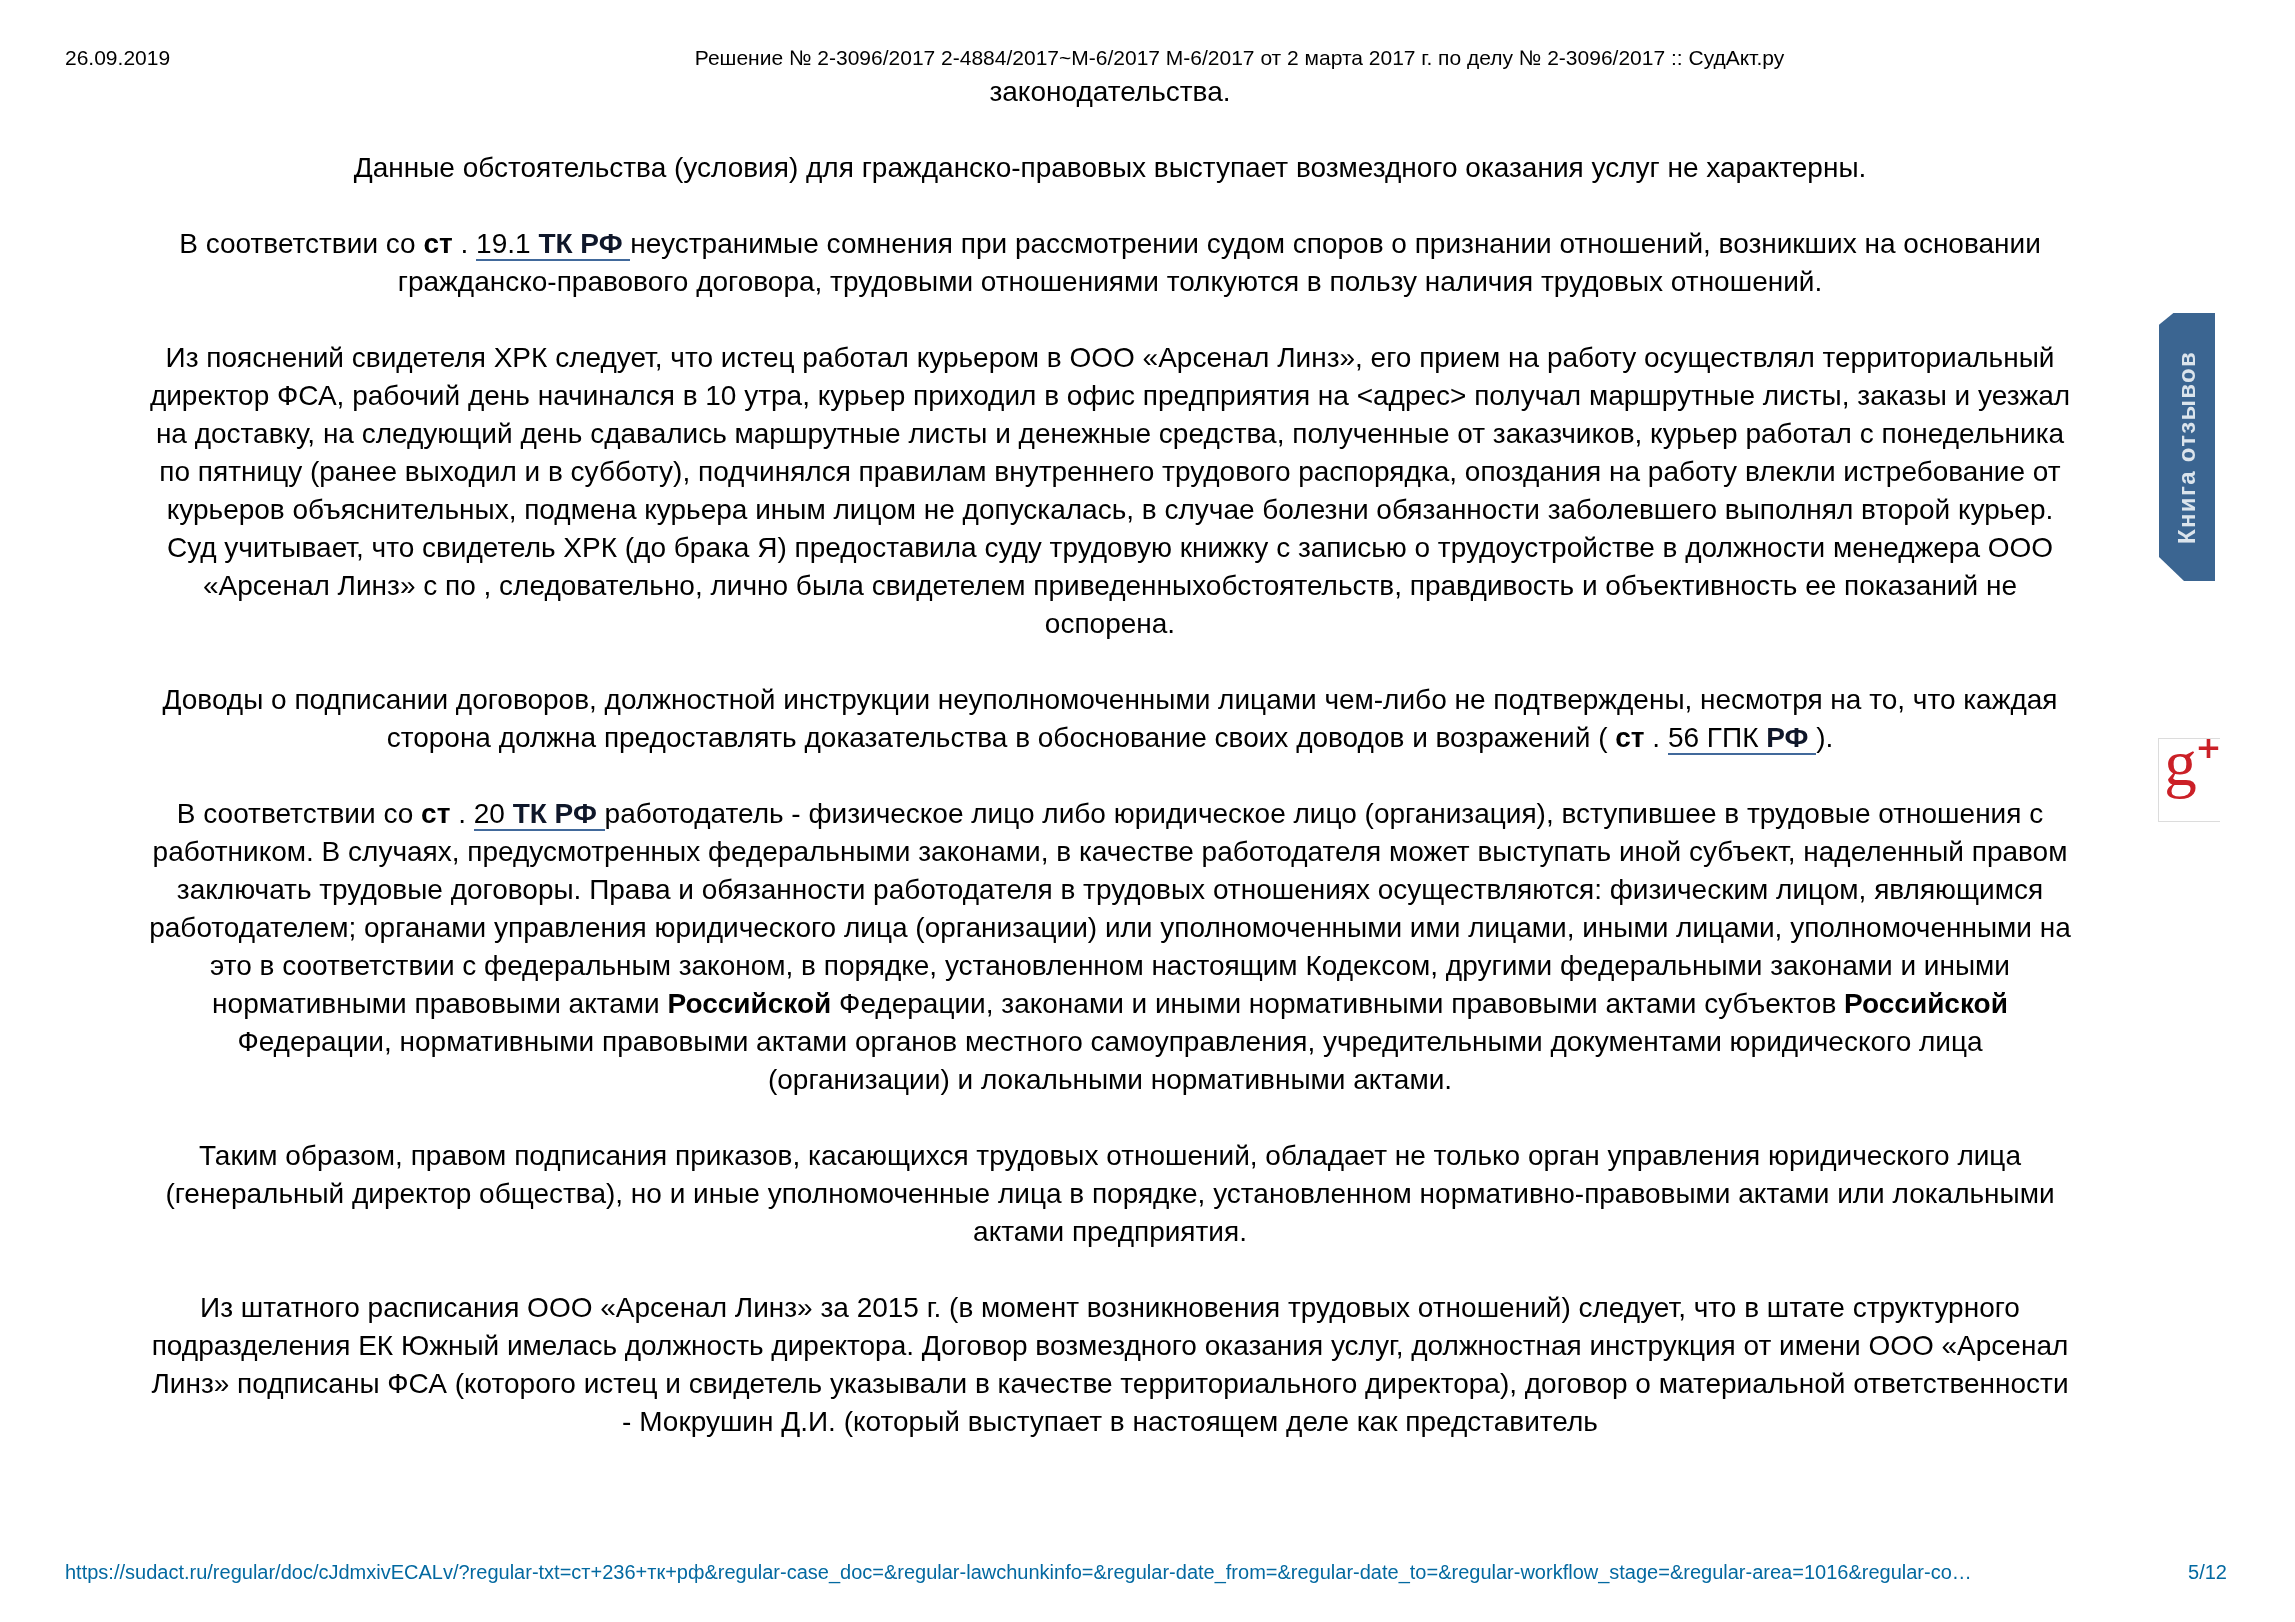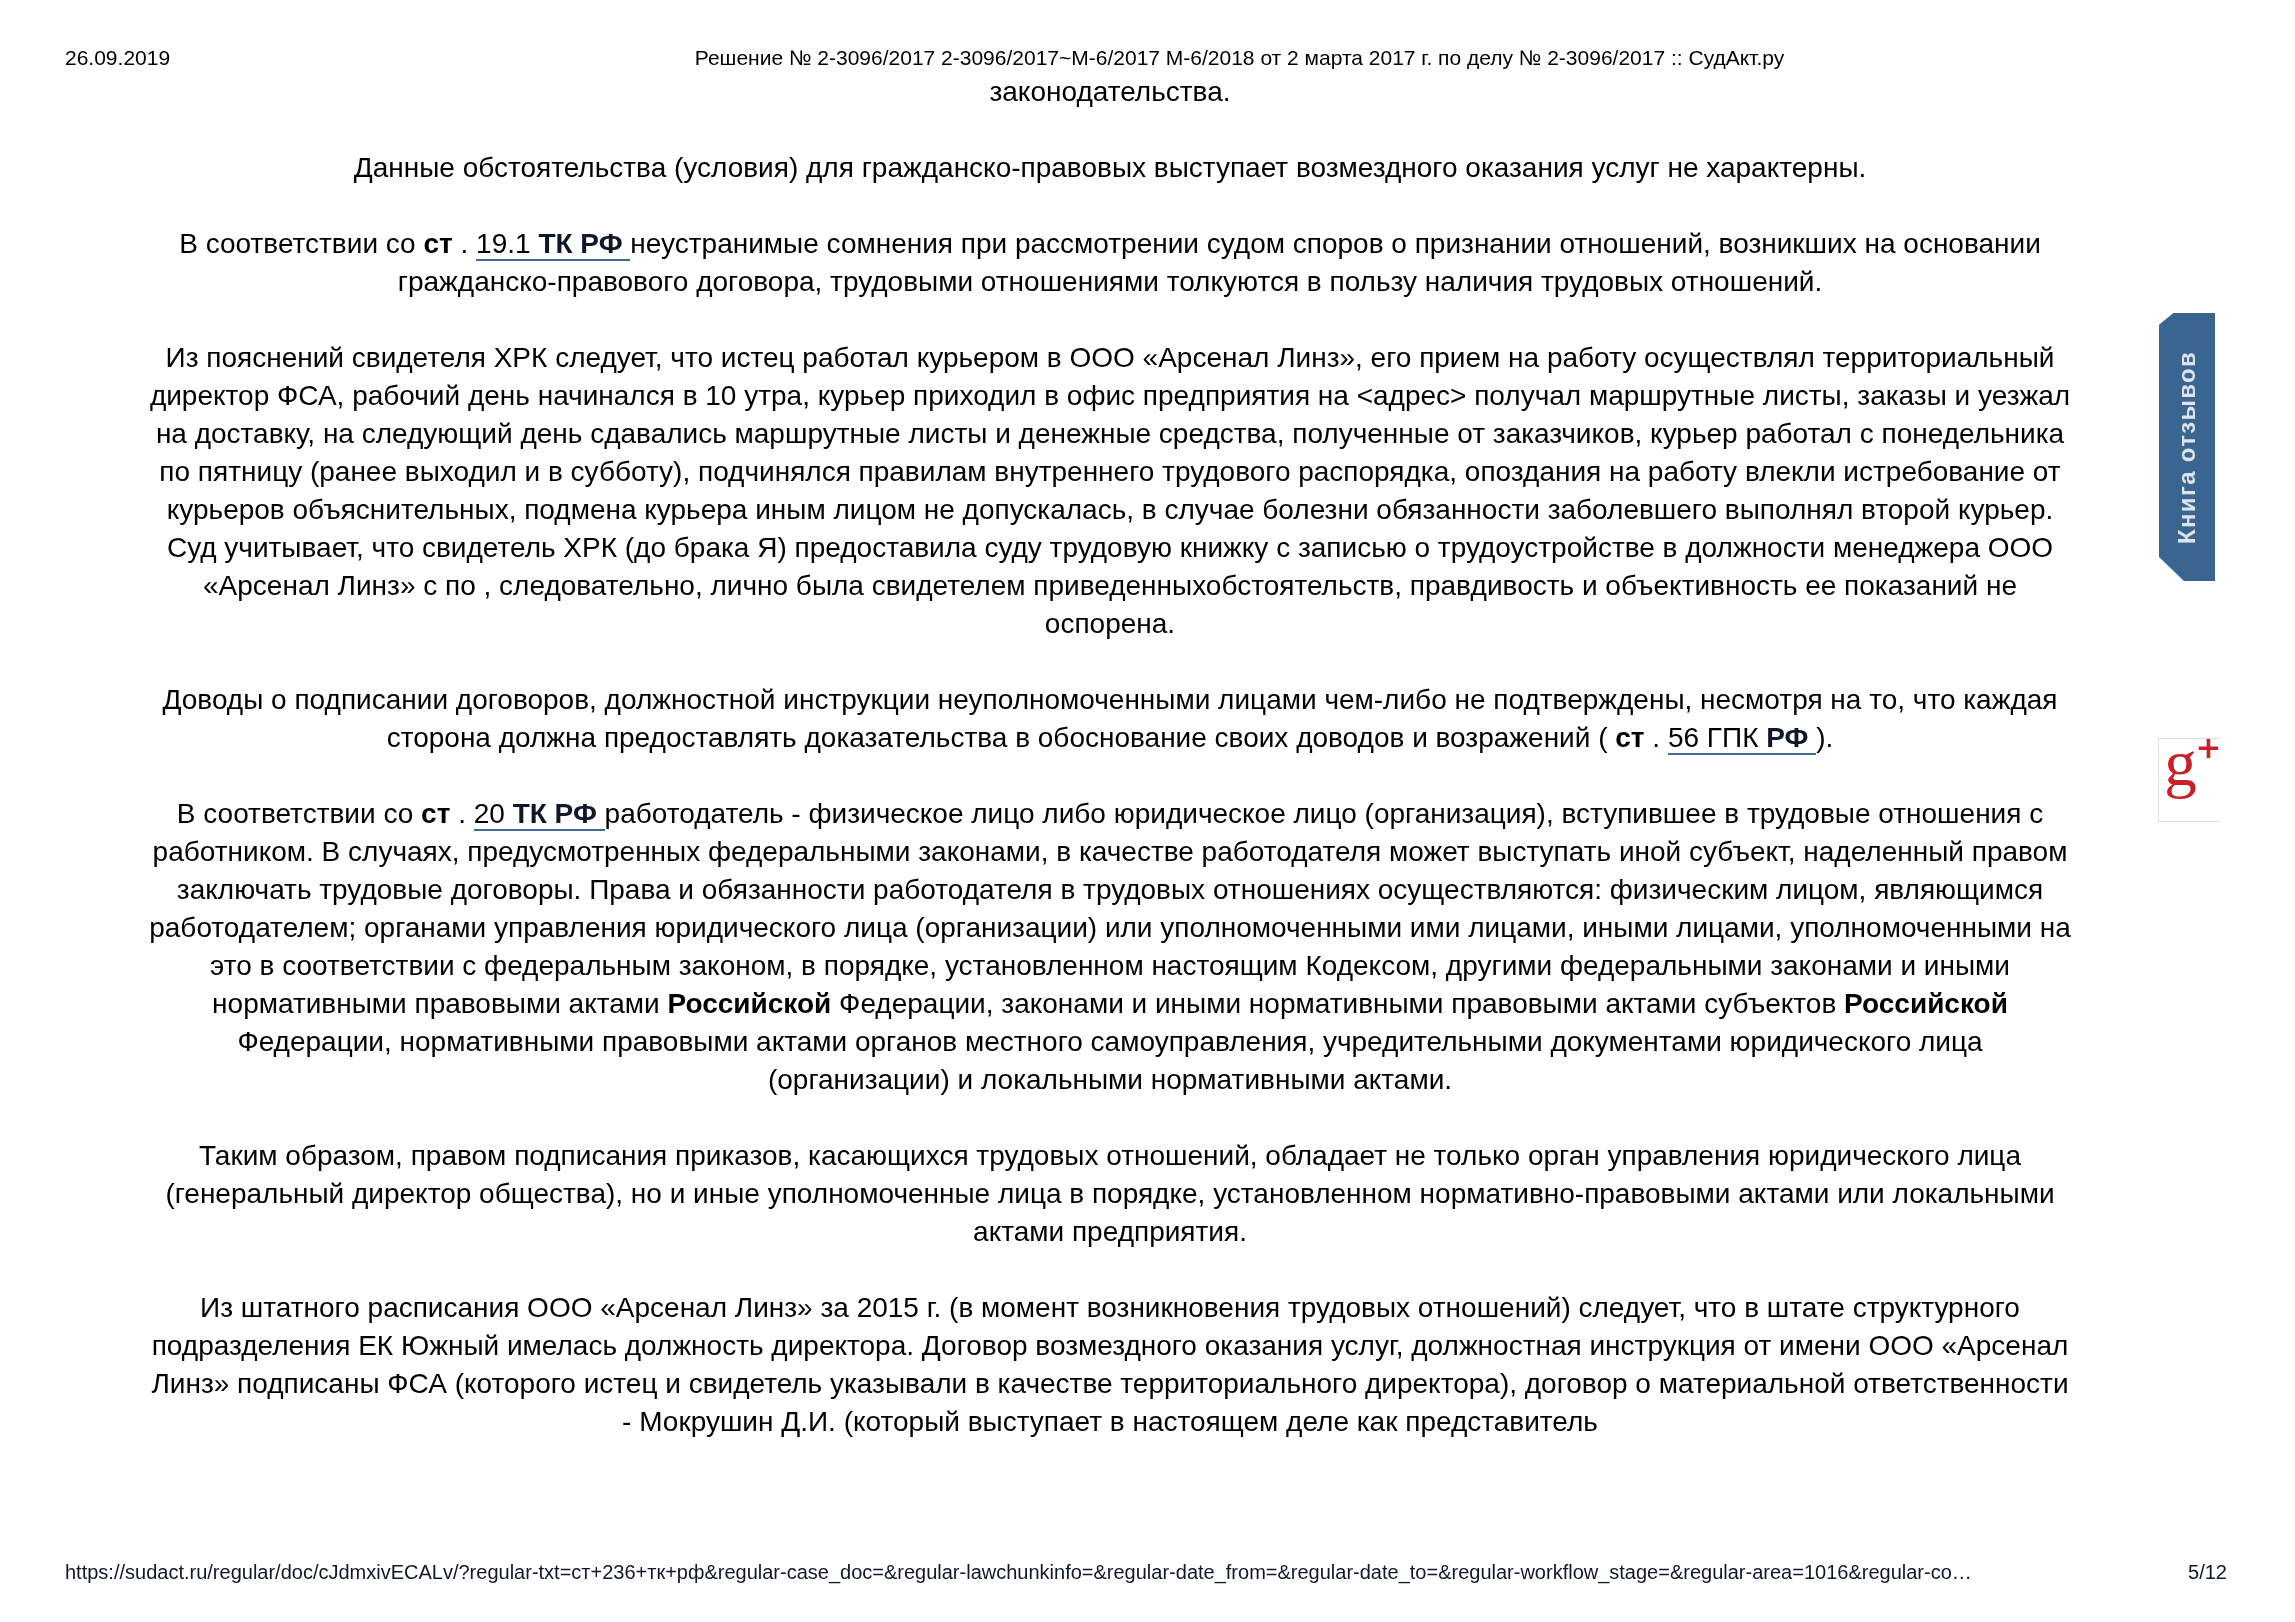--- a/index.html
+++ b/index.html
@@ -42,33 +42,33 @@
     background:#fff;border:1.3px solid #dcdcdc;border-right:none;box-sizing:border-box;
     cursor:pointer;
   }
   .gwrap{position:absolute;left:5.2px;top:-7.9px;line-height:1;white-space:nowrap;}
   .gchar{font-family:"Liberation Serif","DejaVu Serif",serif;font-size:65px;}
   .gplus-plus{font-family:"DejaVu Sans",sans-serif;font-size:31px;font-weight:700;position:relative;top:-27.5px;left:-1.3px;}
   
   .ftr{
     position:absolute;left:65px;right:68px;top:1561px;
     display:flex;justify-content:space-between;align-items:flex-start;
-    font-size:20px;color:#0f172a;
+    font-size:20px;color:#0369a1;
   }
   .ftr-url{white-space:nowrap;overflow:hidden;max-width:2042px;}
   .ftr-page{white-space:nowrap;}
 </style>
 </head>
 <body>
 
 <div class="page">
 
   <div class="hdr">
     <span class="hdr-date">26.09.2019</span>
-    <span class="hdr-title">Решение № 2-3096/2017 2-3096/2017~М-6/2017 М-6/2018 от 2 марта 2017 г. по делу № 2-3096/2017 :: СудАкт.ру</span>
+    <span class="hdr-title">Решение № 2-3096/2017 2-4884/2017~М-6/2017 М-6/2017 от 2 марта 2017 г. по делу № 2-3096/2017 :: СудАкт.ру</span>
   </div>
 
   <div class="doc" id="doc">
       <p><span>законодательства.</span></p>
       <p><span>Данные обстоятельства (условия) для гражданско-правовых выступает возмездного оказания услуг не характерны.</span></p>
       <p><span>В соответствии со </span><span class="hl">ст</span><span> . </span><a class="law-link" style="border-bottom-color: rgb(65, 105, 155);"><span class="lnk-num">19.1 </span><span class="lnk-bold">ТК РФ </span></a><span>неустранимые сомнения при рассмотрении судом споров о признании отношений, возникших на основании гражданско-правового договора, трудовыми отношениями толкуются в пользу наличия трудовых отношений.</span></p>
       <p><span>Из пояснений свидетеля ХРК следует, что истец работал курьером в ООО «Арсенал Линз», его прием на работу осуществлял территориальный директор ФСА, рабочий день начинался в 10 утра, курьер приходил в офис предприятия на &lt;адрес&gt; получал маршрутные листы, заказы и уезжал на доставку, на следующий день сдавались маршрутные листы и денежные средства, полученные от заказчиков, курьер работал с понедельника по пятницу (ранее выходил и в субботу), подчинялся правилам внутреннего трудового распорядка, опоздания на работу влекли истребование от курьеров объяснительных, подмена курьера иным лицом не допускалась, в случае болезни обязанности заболевшего выполнял второй курьер. Суд учитывает, что свидетель ХРК (до брака Я) предоставила суду трудовую книжку с записью о трудоустройстве в должности менеджера ООО «Арсенал Линз» с по , следовательно, лично была свидетелем приведенныхобстоятельств, правдивость и объективность ее показаний не оспорена.</span></p>
       <p><span>Доводы о подписании договоров, должностной инструкции неуполномоченными лицами чем-либо не подтверждены, несмотря на то, что каждая сторона должна предоставлять доказательства в обоснование своих доводов и возражений ( </span><span class="hl">ст</span><span> . </span><a class="law-link" style="border-bottom-color: rgb(65, 105, 155);"><span class="lnk-num">56 ГПК </span><span class="lnk-bold">РФ </span></a><span>).</span></p>
       <p><span>В соответствии со </span><span class="hl">ст</span><span> . </span><a class="law-link" style="border-bottom-color: rgb(65, 105, 155);"><span class="lnk-num">20 </span><span class="lnk-bold">ТК РФ </span></a><span>работодатель - физическое лицо либо юридическое лицо (организация), вступившее в трудовые отношения с работником. В случаях, предусмотренных федеральными законами, в качестве работодателя может выступать иной субъект, наделенный правом заключать трудовые договоры. Права и обязанности работодателя в трудовых отношениях осуществляются: физическим лицом, являющимся работодателем; органами управления юридического лица (организации) или уполномоченными ими лицами, иными лицами, уполномоченными на это в соответствии с федеральным законом, в порядке, установленном настоящим Кодексом, другими федеральными законами и иными нормативными правовыми актами </span><span class="hl">Российской</span><span> Федерации, законами и иными нормативными правовыми актами субъектов </span><span class="hl">Российской</span><span> Федерации, нормативными правовыми актами органов местного самоуправления, учредительными документами юридического лица (организации) и локальными нормативными актами.</span></p>
       <p><span>Таким образом, правом подписания приказов, касающихся трудовых отношений, обладает не только орган управления юридического лица (генеральный директор общества), но и иные уполномоченные лица в порядке, установленном нормативно-правовыми актами или локальными актами предприятия.</span></p>

